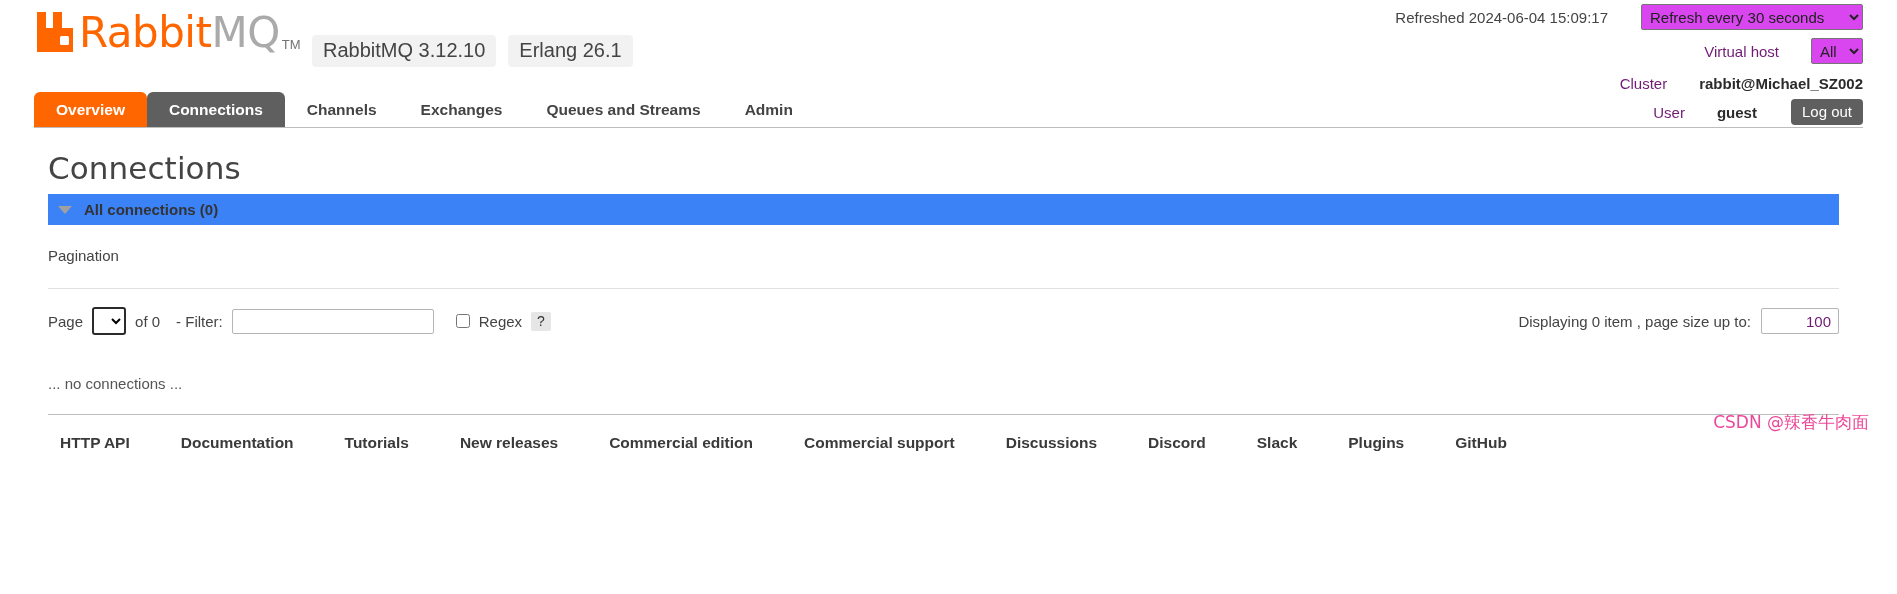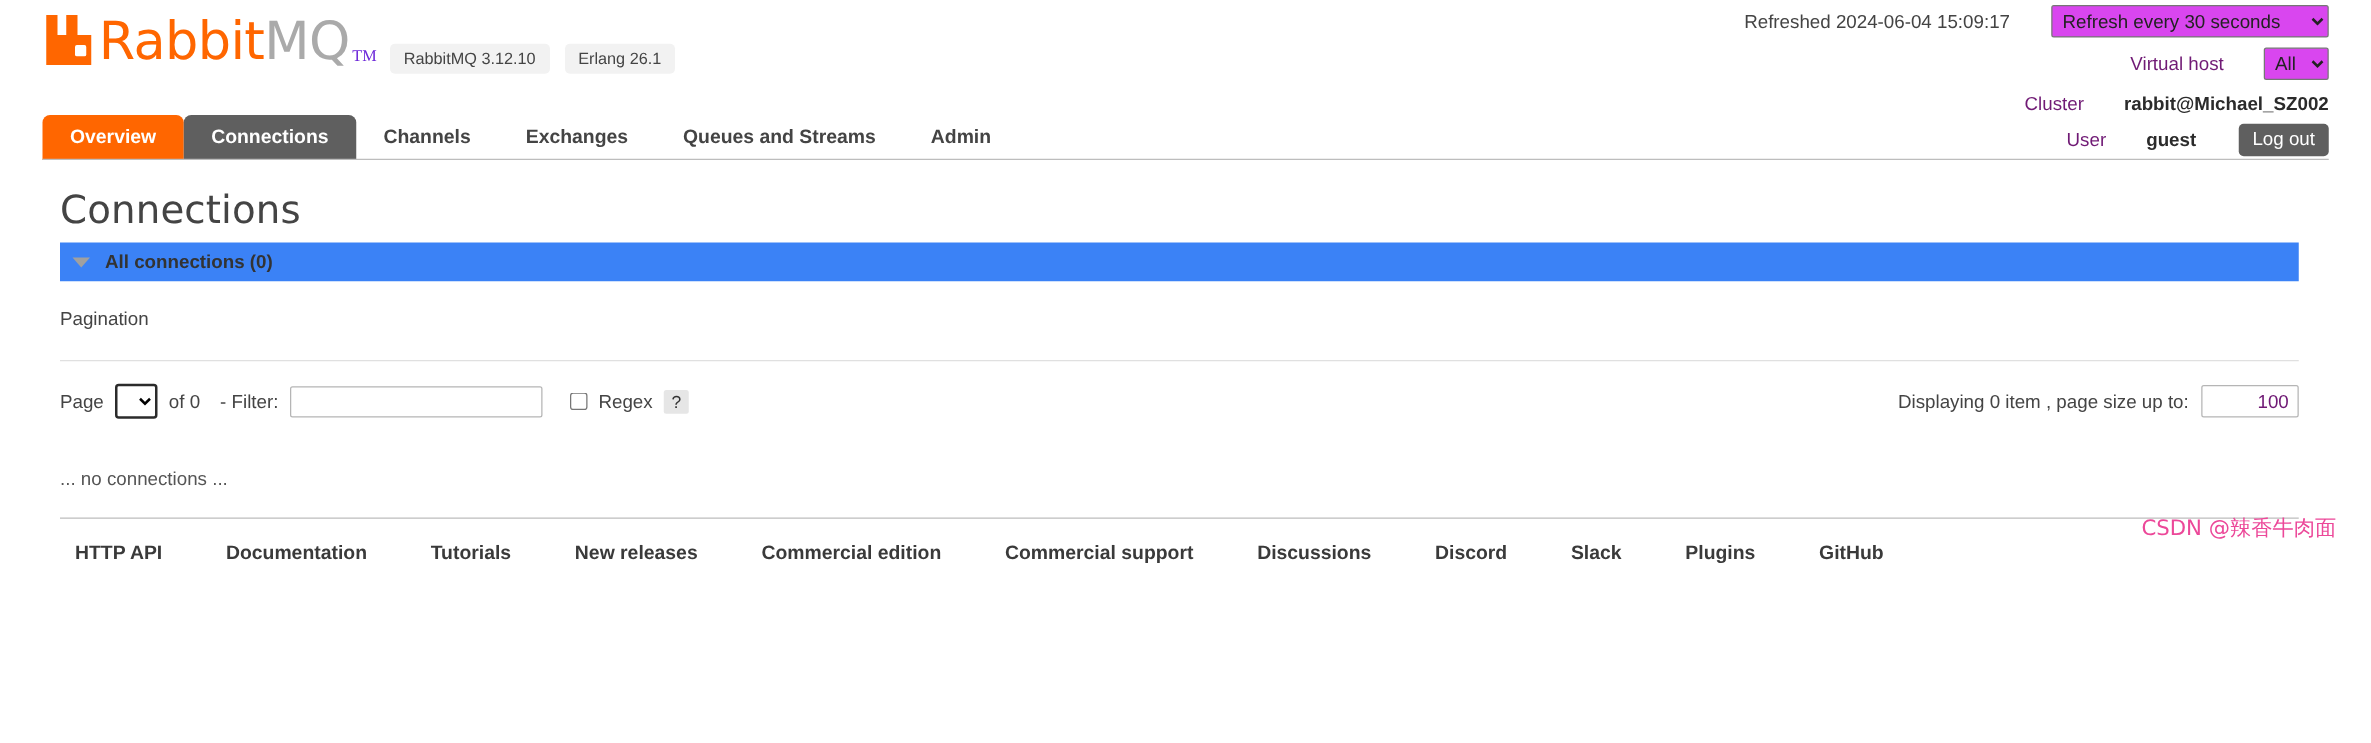--- a/index.html
+++ b/index.html
@@ -26,27 +26,27 @@
   .logo-text {
     font-family: "DejaVu Sans", "Liberation Sans", sans-serif;
     font-size: 42px;
     line-height: 42px;
     letter-spacing: -0.5px;
     font-weight: 400;
     white-space: nowrap;
   }
   .logo-rabbit { color: #f60; }
   .logo-mq { color: #aaaaaa; }
-  .logo-tm { color: #6d28d9; font-size: 13px; line-height: 13px; margin-left: 2px; padding-bottom: 3px; font-family: Liberation Serif, serif; }
+  .logo-tm { color: #737373; font-size: 13px; line-height: 13px; margin-left: 2px; padding-bottom: 3px; }
 
   .version-badges { position: absolute; left: 288px; top: 35px; display: flex; gap: 12px; }
   .badge {
     background: #f2f2f2;
     color: #444;
-    font-size: 13px;
+    font-size: 20px;
     padding: 4px 11px 5px 11px;
     border-radius: 4px;
     white-space: nowrap;
   }
 
   
   .header-right {
     position: absolute;
     right: 10px;
     top: 0;

